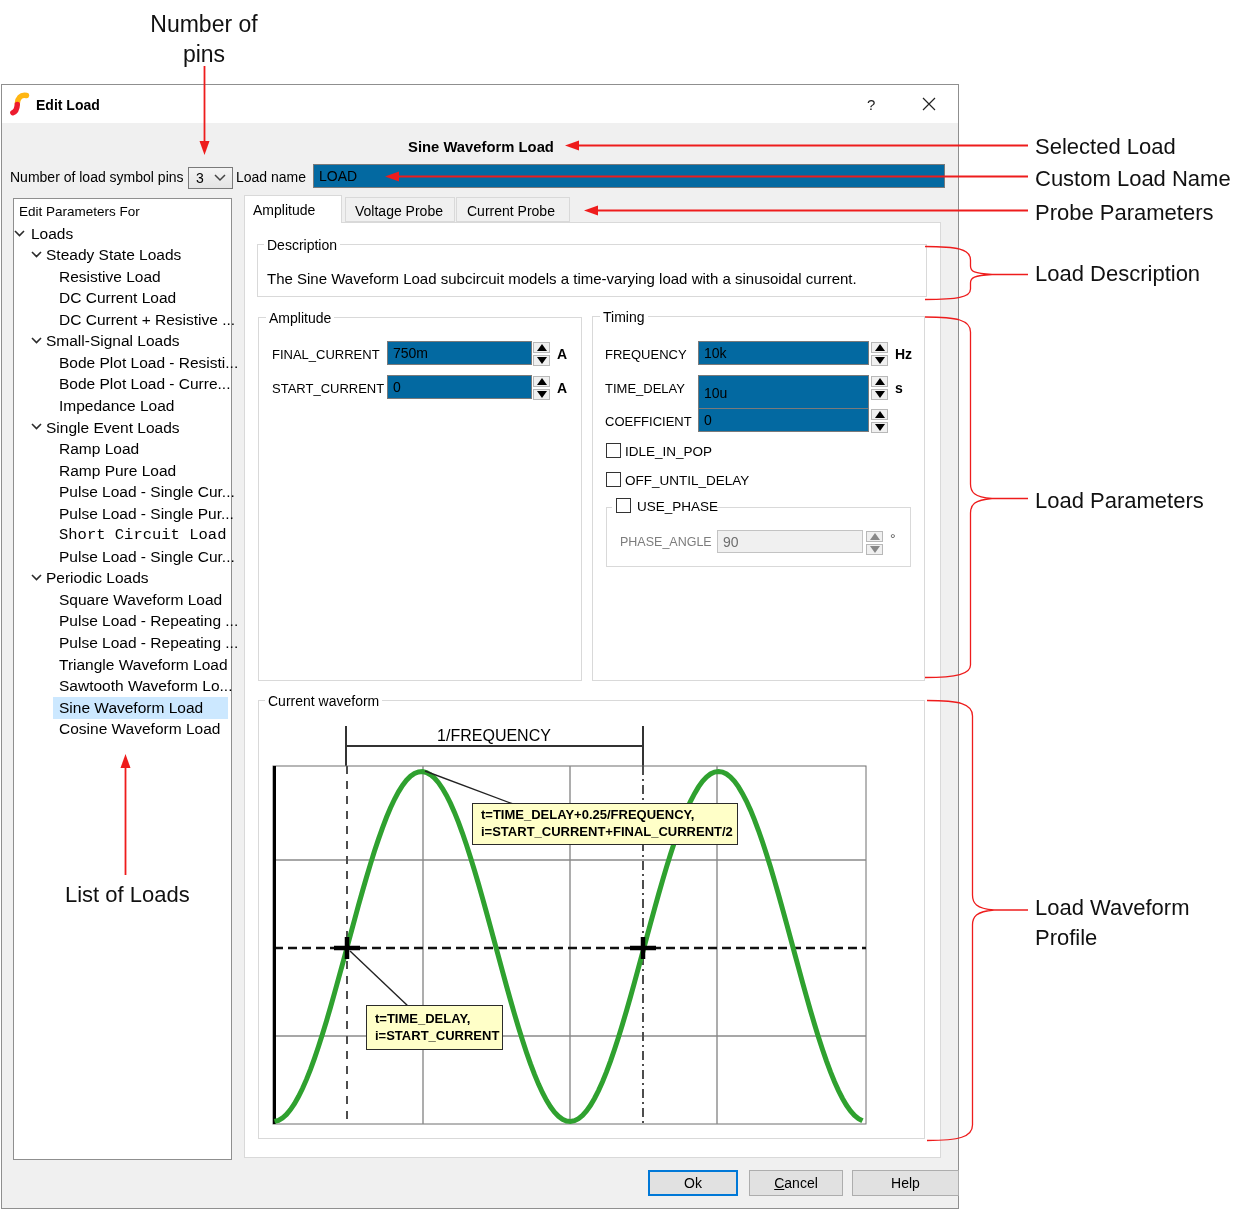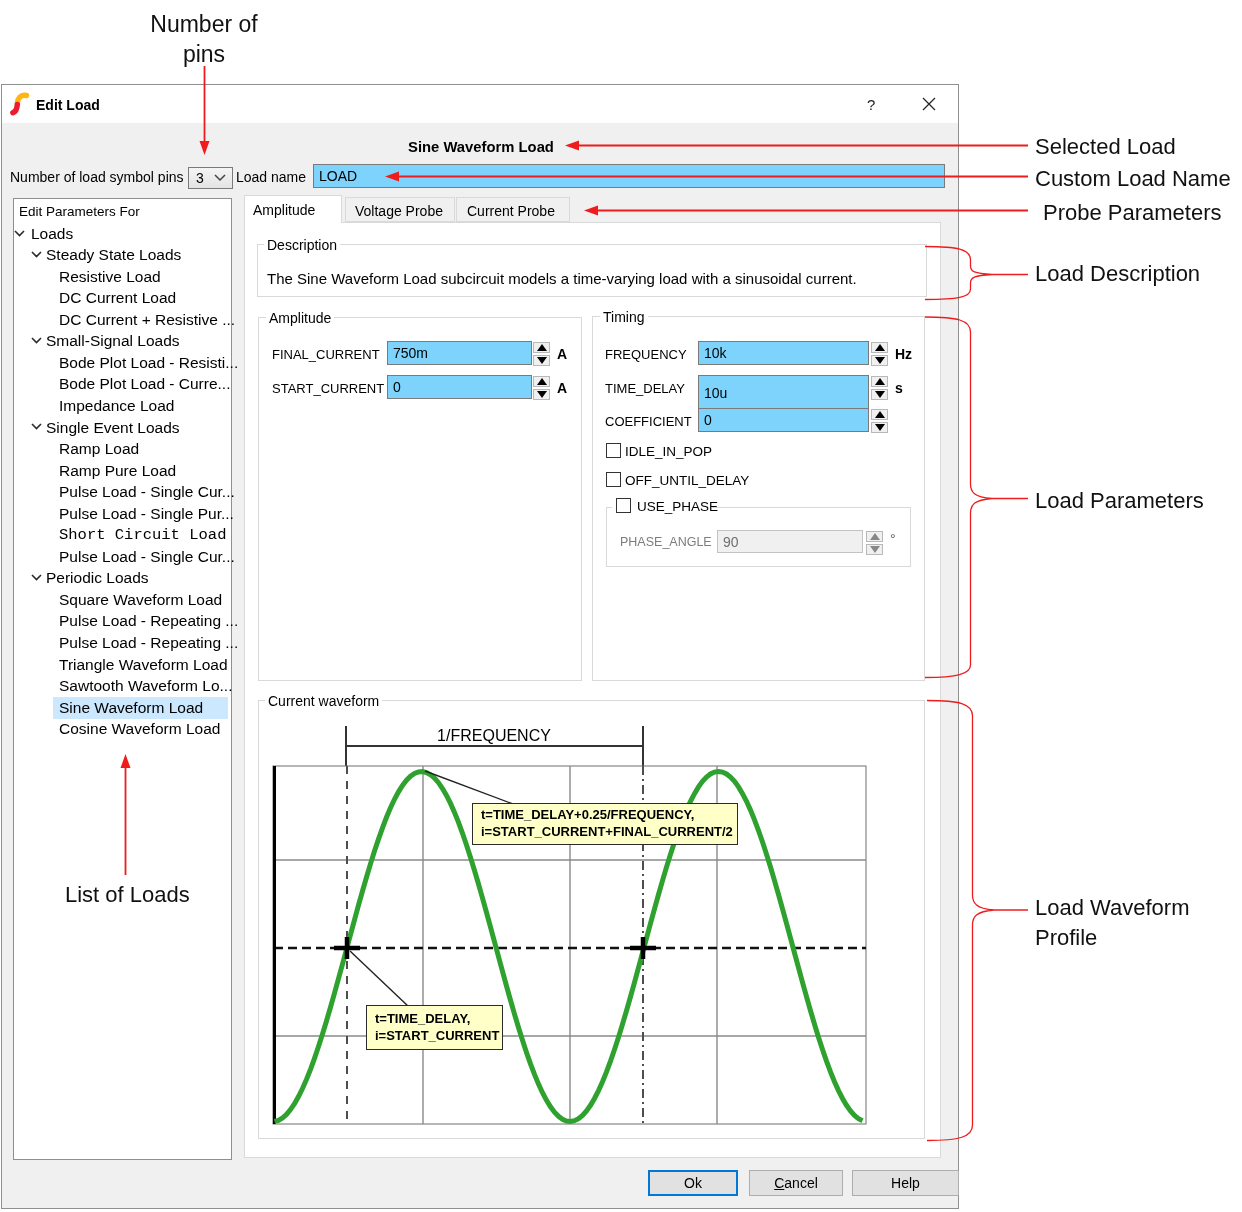--- a/index.html
+++ b/index.html
@@ -1,19 +1,19 @@
 <!DOCTYPE html>
 <html><head><meta charset="utf-8">
 <style>
 *{margin:0;padding:0;box-sizing:border-box;}
 body{width:1242px;height:1212px;position:relative;background:#fff;font-family:"Liberation Sans",sans-serif;overflow:hidden;}
 .abs{position:absolute;}
 .lbl{position:absolute;font-size:14px;color:#000;white-space:nowrap;}
 .ann{position:absolute;font-size:22px;color:#111;white-space:nowrap;}
-.inp{position:absolute;background:#7dd3fc;border:1px solid #7a7a7a;font-size:14px;color:#000;padding-left:5px;display:flex;align-items:center;}
+.inp{position:absolute;background:#0369a1;border:1px solid #7a7a7a;font-size:14px;color:#000;padding-left:5px;display:flex;align-items:center;}
 .gb{position:absolute;border:1px solid #d9d9d9;background:#fff;}
 .gbl{position:absolute;background:#fff;font-size:14px;color:#000;padding:0 3px;white-space:nowrap;}
 .spb{position:absolute;left:0;width:17px;height:11px;background:#f0f0f0;border:1px solid #b8b8b8;display:flex;align-items:center;justify-content:center;}
 .cb{position:absolute;width:15px;height:15px;background:#fff;border:1px solid #333;}
 .btn{position:absolute;background:#e1e1e1;border:1px solid #adadad;font-size:14px;color:#000;display:flex;align-items:center;justify-content:center;}
 .tri-u{width:0;height:0;border-left:5px solid transparent;border-right:5px solid transparent;border-bottom:7px solid #000;}
 .tri-d{width:0;height:0;border-left:5px solid transparent;border-right:5px solid transparent;border-top:7px solid #000;}
 .treerow{position:absolute;font-size:15.5px;color:#000;white-space:nowrap;height:21px;display:flex;align-items:center;}
 </style></head>
 <body>
@@ -193,21 +193,21 @@
 <div class="abs" style="left:366px;top:1005px;width:137px;height:45px;background:#ffffc8;border:1.6px solid #2b2b2b;font-size:13px;font-weight:bold;line-height:17px;padding:4px 0 0 8px;color:#000;">t=TIME_DELAY,<br>i=START_CURRENT</div>
 
 <div class="btn" style="left:648px;top:1170px;width:90px;height:26px;border:2px solid #0078d7;">Ok</div>
 <div class="btn" style="left:749px;top:1170px;width:94px;height:26px;"><span style="text-decoration:underline;">C</span>ancel</div>
 <div class="btn" style="left:852px;top:1170px;width:107px;height:26px;">Help</div>
 
 <div class="ann" style="left:204px;top:11px;font-size:23px;transform:translateX(-50%);">Number of</div>
 <div class="ann" style="left:204px;top:41px;font-size:23px;transform:translateX(-50%);">pins</div>
 <div class="ann" style="left:1035px;top:134px;">Selected Load</div>
 <div class="ann" style="left:1035px;top:166px;">Custom Load Name</div>
-<div class="ann" style="left:1035px;top:200px;margin-left:8px;">Probe Parameters</div>
+<div class="ann" style="left:1035px;top:200px;">Probe Parameters</div>
 <div class="ann" style="left:1035px;top:261px;">Load Description</div>
 <div class="ann" style="left:1035px;top:488px;">Load Parameters</div>
 <div class="ann" style="left:1035px;top:895px;">Load Waveform</div>
 <div class="ann" style="left:1035px;top:925px;">Profile</div>
 <div class="ann" style="left:65px;top:882px;">List of Loads</div>
 <svg class="abs" style="left:0;top:0;pointer-events:none;" width="1242" height="1212" viewBox="0 0 1242 1212">
   <g stroke="#ee1c1c" fill="none" stroke-width="1.8">
     <line x1="204.5" y1="66" x2="204.5" y2="143"></line>
     <line x1="125.5" y1="875" x2="125.5" y2="766"></line>
     <line x1="577" y1="145.5" x2="1028" y2="145.5"></line>

